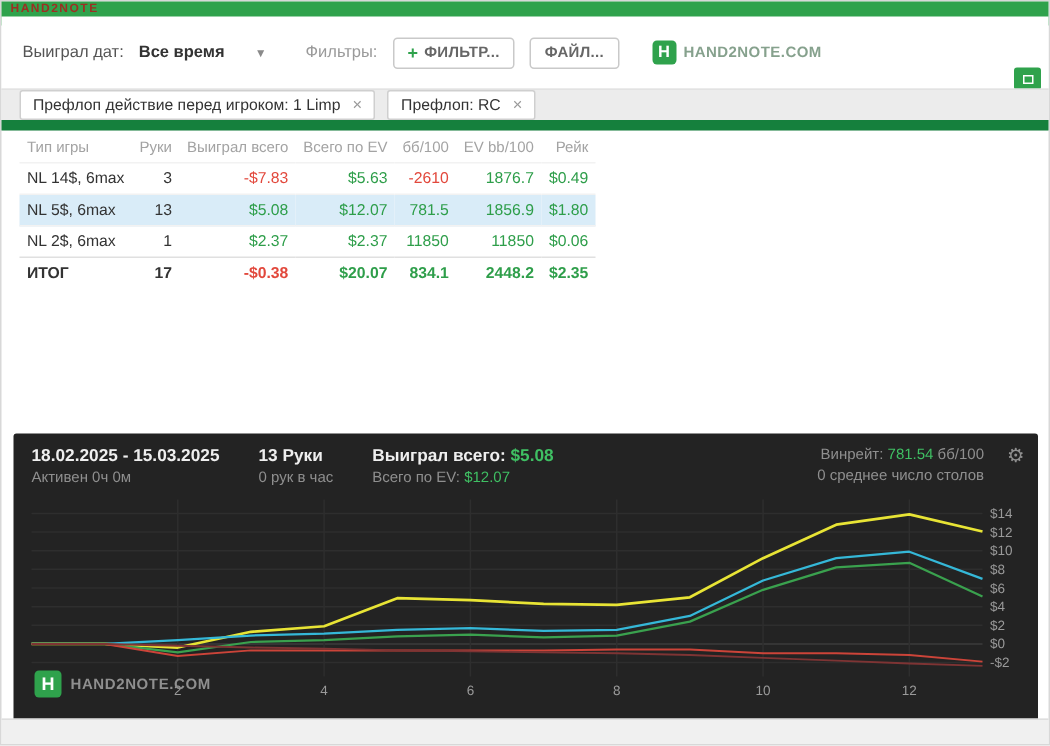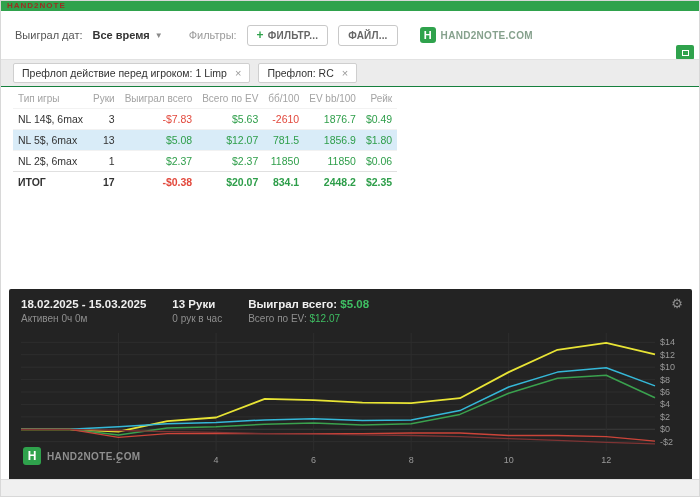--- a/index.html
+++ b/index.html
@@ -11,33 +11,33 @@
   .window { position:absolute; inset:0; background:#fff; border:1px solid #d8d8d8; }
 
   
   .titlebar { position:absolute; top:0; left:0; right:0; height:16px; background:#2fa24c; overflow:hidden; }
   .tb-brand { display:block; font-size:8px; line-height:9px; font-weight:bold; color:#9c2f23; margin-left:6px; letter-spacing:1px; }
 
   
   .toolbar { position:absolute; top:10px; left:0; right:0; height:48px; background:#fff; display:flex; align-items:center; padding-left:14px; gap:10px; }
   .lbl { font-size:11px; color:#555; }
   .lbl-muted { font-size:11px; color:#9a9a9a; margin-left:16px; }
-  .date-select { display:flex; align-items:center; gap:5px; cursor:pointer; }
+  .date-select { display:flex; align-items:center; gap:20px; cursor:pointer; }
   .date-select .val { font-size:11px; font-weight:bold; color:#333; }
   .caret { font-size:8px; color:#8a8a8a; }
   .tb-btn { border:1px solid #c9c9c9; border-radius:3px; background:#fff; font-size:10px; color:#666; font-weight:bold; padding:4px 9px; display:inline-flex; align-items:center; gap:4px; cursor:pointer; letter-spacing:.2px; }
   .tb-btn .plus { color:#2fa24c; font-size:12px; font-weight:bold; line-height:10px; }
   .brandbox { display:flex; align-items:center; gap:5px; margin-left:12px; }
   .h-tile { width:16px; height:16px; background:#2fa24c; color:#fff; border-radius:3px; font-size:11px; font-weight:bold; display:flex; align-items:center; justify-content:center; }
   .brand-text { font-size:10px; font-weight:bold; color:#86a18d; letter-spacing:.3px; }
   .corner-btn { position:absolute; right:5px; top:34px; width:18px; height:15px; background:#2fa24c; border-radius:2px; display:flex; align-items:center; justify-content:center; cursor:pointer; }
   .corner-btn .sq { width:7px; height:6px; border:1px solid #fff; }
 
   
-  .chips-row { position:absolute; top:58px; left:0; right:0; height:28px; background:#ececec; border-top:1px solid #e2e2e2; border-bottom:1px solid #15803d; display:flex; align-items:center; gap:8px; padding-left:12px; }
+  .chips-row { position:absolute; top:58px; left:0; right:0; height:28px; background:#ececec; border-top:1px solid #e2e2e2; border-bottom:7px solid #15803d; display:flex; align-items:center; gap:8px; padding-left:12px; }
   .chip { background:#fff; border:1px solid #cfcfcf; border-radius:2px; font-size:10.5px; color:#333; padding:3px 8px; display:inline-flex; align-items:center; gap:8px; }
   .chip-close { color:#999; font-size:11px; line-height:10px; cursor:pointer; }
 
   
   .table-wrap { position:absolute; top:88px; left:12px; width:378px; }
   table { border-collapse:collapse; width:100%; font-size:10.5px; }
   th { color:#a3a3a3; font-weight:normal; font-size:10px; text-align:right; padding:4px 5px; white-space:nowrap; }
   th:first-child { text-align:left; }
   td { padding:4px 5px; text-align:right; color:#333; white-space:nowrap; border-top:1px solid #f2f2f2; }
   td:first-child { text-align:left; }
@@ -183,20 +183,28 @@
       </div>
       <div class="ph-col">
         <div class="ph-main">
           <span>Выиграл всего:</span>
           <span class="g">$5.08</span>
         </div>
         <div class="ph-sub">
           <span>Всего по EV:</span>
           <span class="g2">$12.07</span>
         </div>
+      </div>
+      <div class="ph-right">
+        <div class="ph-sub" style="margin-top:0;">
+          <span>Винрейт:</span>
+          <span class="g2">781.54</span>
+          <span>бб/100</span>
+        </div>
+        <div class="ph-sub">0 среднее число столов</div>
       </div>
     </div>
     <span class="gear">⚙</span>
 
     <svg id="chart-svg" width="676" height="138" viewBox="0 0 676 138" xmlns="http://www.w3.org/2000/svg">
         <line x1="8" y1="113.68421052631578" x2="642" y2="113.68421052631578" stroke="#2e2e2e" stroke-width="1"></line>
         <text x="647" y="116.68421052631578">-$2</text>
         <line x1="8" y1="101.26315789473684" x2="642" y2="101.26315789473684" stroke="#3d3d3d" stroke-width="1"></line>
         <text x="647" y="104.26315789473684">$0</text>
         <line x1="8" y1="88.84210526315789" x2="642" y2="88.84210526315789" stroke="#2e2e2e" stroke-width="1"></line>

